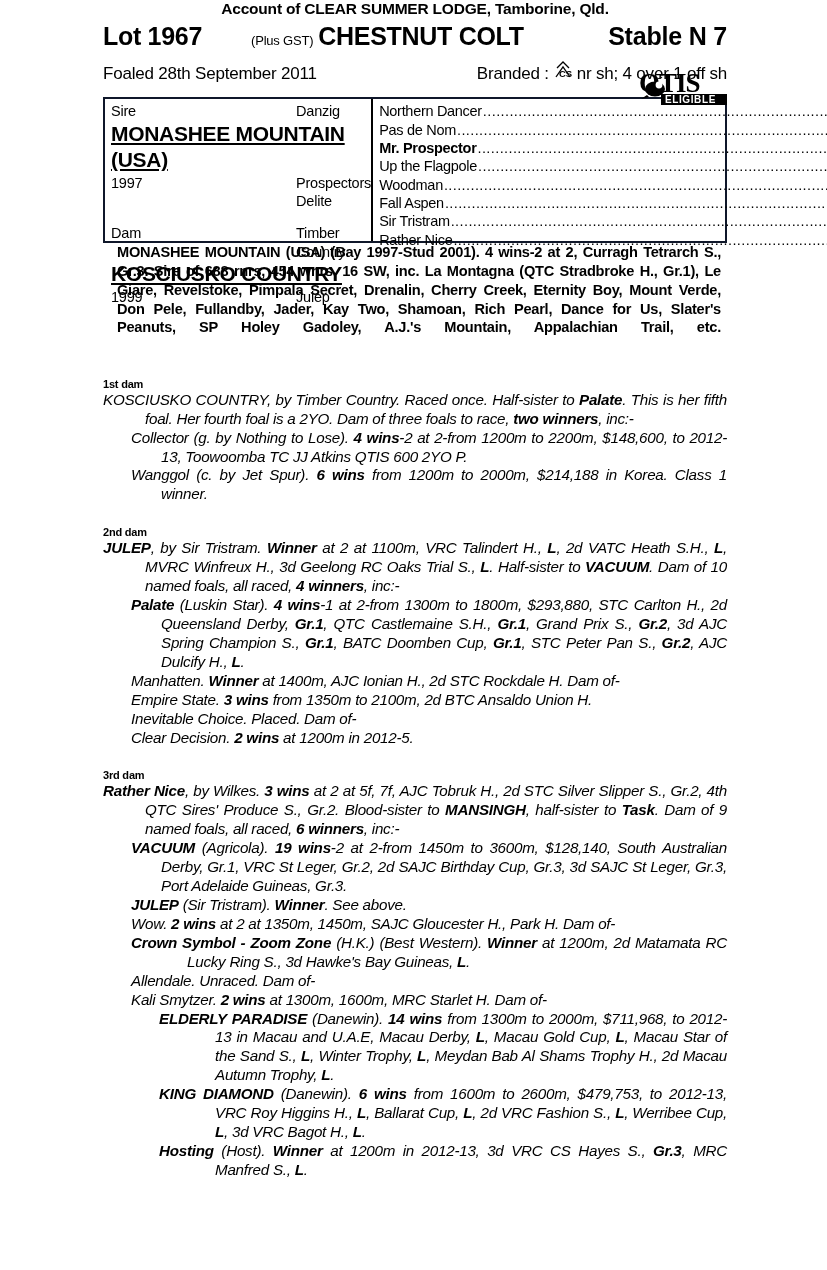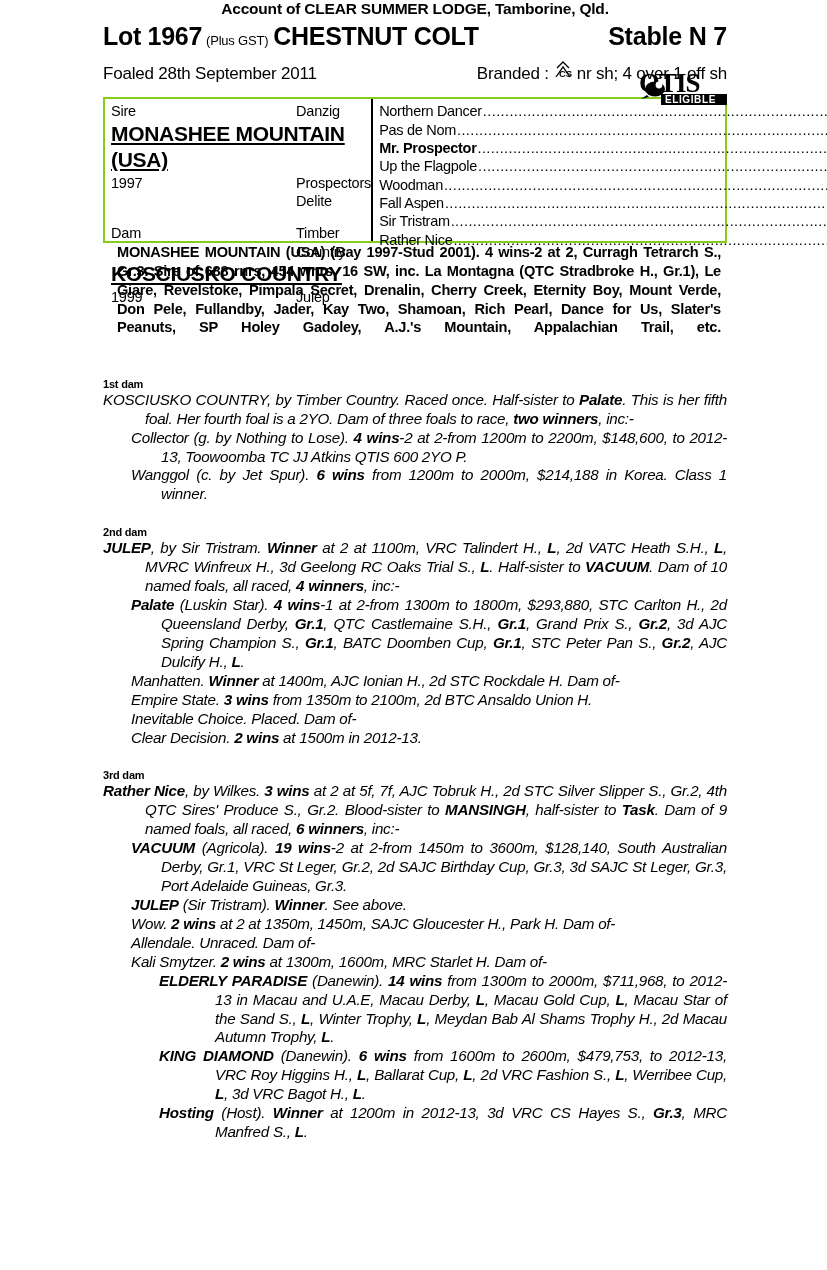--- a/index.html
+++ b/index.html
@@ -44,20 +44,21 @@
   .lot-no {
     font-weight: bold;
     font-size: 25px;
     letter-spacing: -0.3px;
   }
   .plus-gst {
     font-size: 13px;
     padding-left: 4px;
     padding-right: 5px;
     letter-spacing: -0.2px;
+    margin-left: 45px;
   }
   .colour-sex {
     font-weight: bold;
     font-size: 25px;
     letter-spacing: -0.3px;
   }
   .stable {
     margin-left: auto;
     font-weight: bold;
     font-size: 25px;
@@ -91,21 +92,21 @@
     position: absolute;
     right: 0;
     top: 68px;
     width: 88px;
     height: 40px;
   }
 
   
   .ped-box {
     margin-top: 13px;
-    border: 2px solid #84cc16;
+    border: 2px solid #0f172a;
     display: flex;
     height: 146px;
     box-sizing: border-box;
   }
   .ped-left {
     width: 348px;
     box-sizing: border-box;
     padding: 3px 0 0 6px;
     font-size: 14.5px;
     line-height: 1.265;
@@ -290,28 +291,29 @@
           <p class="hang2"><span>Collector (g. by Nothing to Lose). </span><span class="bold">4 wins</span><span>-2 at 2-from 1200m to 2200m, $148,600, to 2012-13, Toowoomba TC JJ Atkins QTIS 600 2YO P.</span></p>
           <p class="hang2"><span>Wanggol (c. by Jet Spur). </span><span class="bold">6 wins</span><span> from 1200m to 2000m, $214,188 in Korea. Class 1 winner.</span></p>
         </div>
         <div class="dam-head">2nd dam</div>
         <div class="blk">
           <p class="hang1"><span class="bold">JULEP</span><span>, by Sir Tristram. </span><span class="bold">Winner</span><span> at 2 at 1100m, VRC Talindert H., </span><span class="bold">L</span><span>, 2d VATC Heath S.H., </span><span class="bold">L</span><span>, MVRC Winfreux H., 3d Geelong RC Oaks Trial S., </span><span class="bold">L</span><span>. Half-sister to </span><span class="bold">VACUUM</span><span>. Dam of 10 named foals, all raced, </span><span class="bold">4 winners</span><span>, inc:-</span></p>
           <p class="hang2"><span class="bold">Palate</span><span> (Luskin Star). </span><span class="bold">4 wins</span><span>-1 at 2-from 1300m to 1800m, $293,880, STC Carlton H., 2d Queensland Derby, </span><span class="bold">Gr.1</span><span>, QTC Castlemaine S.H., </span><span class="bold">Gr.1</span><span>, Grand Prix S., </span><span class="bold">Gr.2</span><span>, 3d AJC Spring Champion S., </span><span class="bold">Gr.1</span><span>, BATC Doomben Cup, </span><span class="bold">Gr.1</span><span>, STC Peter Pan S., </span><span class="bold">Gr.2</span><span>, AJC Dulcify H., </span><span class="bold">L</span><span>.</span></p>
           <p class="hang2"><span>Manhatten. </span><span class="bold">Winner</span><span> at 1400m, AJC Ionian H., 2d STC Rockdale H. Dam of-</span></p>
           <p class="hang3"><span>Empire State. </span><span class="bold">3 wins</span><span> from 1350m to 2100m, 2d BTC Ansaldo Union H.</span></p>
           <p class="hang2"><span>Inevitable Choice. Placed. Dam of-</span></p>
-          <p class="hang3"><span>Clear Decision. </span><span class="bold">2 wins</span><span> at 1500m in 2012-13.</span></p>
+          <p class="hang3"><span>Clear Decision. </span><span class="bold">2 wins</span><span> at 1200m in 2012-5.</span></p>
         </div>
         <div class="dam-head">3rd dam</div>
         <div class="blk">
           <p class="hang1"><span class="bold">Rather Nice</span><span>, by Wilkes. </span><span class="bold">3 wins</span><span> at 2 at 5f, 7f, AJC Tobruk H., 2d STC Silver Slipper S., Gr.2, 4th QTC Sires' Produce S., Gr.2. Blood-sister to </span><span class="bold">MANSINGH</span><span>, half-sister to </span><span class="bold">Task</span><span>. Dam of 9 named foals, all raced, </span><span class="bold">6 winners</span><span>, inc:-</span></p>
           <p class="hang2"><span class="bold">VACUUM</span><span> (Agricola). </span><span class="bold">19 wins</span><span>-2 at 2-from 1450m to 3600m, $128,140, South Australian Derby, Gr.1, VRC St Leger, Gr.2, 2d SAJC Birthday Cup, Gr.3, 3d SAJC St Leger, Gr.3, Port Adelaide Guineas, Gr.3.</span></p>
           <p class="hang2"><span class="bold">JULEP</span><span> (Sir Tristram). </span><span class="bold">Winner</span><span>. See above.</span></p>
           <p class="hang2"><span>Wow. </span><span class="bold">2 wins</span><span> at 2 at 1350m, 1450m, SAJC Gloucester H., Park H. Dam of-</span></p>
+          <p class="hang3"><span class="bold">Crown Symbol - Zoom Zone</span><span> (H.K.) (Best Western). </span><span class="bold">Winner</span><span> at 1200m, 2d Matamata RC Lucky Ring S., 3d Hawke's Bay Guineas, </span><span class="bold">L</span><span>.</span></p>
           <p class="hang2"><span>Allendale. Unraced. Dam of-</span></p>
           <p class="hang3"><span>Kali Smytzer. </span><span class="bold">2 wins</span><span> at 1300m, 1600m, MRC Starlet H. Dam of-</span></p>
           <p class="hang4"><span class="bold">ELDERLY PARADISE</span><span> (Danewin). </span><span class="bold">14 wins</span><span> from 1300m to 2000m, $711,968, to 2012-13 in Macau and U.A.E, Macau Derby, </span><span class="bold">L</span><span>, Macau Gold Cup, </span><span class="bold">L</span><span>, Macau Star of the Sand S., </span><span class="bold">L</span><span>, Winter Trophy, </span><span class="bold">L</span><span>, Meydan Bab Al Shams Trophy H., 2d Macau Autumn Trophy, </span><span class="bold">L</span><span>.</span></p>
           <p class="hang4"><span class="bold">KING DIAMOND</span><span> (Danewin). </span><span class="bold">6 wins</span><span> from 1600m to 2600m, $479,753, to 2012-13, VRC Roy Higgins H., </span><span class="bold">L</span><span>, Ballarat Cup, </span><span class="bold">L</span><span>, 2d VRC Fashion S., </span><span class="bold">L</span><span>, Werribee Cup, </span><span class="bold">L</span><span>, 3d VRC Bagot H., </span><span class="bold">L</span><span>.</span></p>
           <p class="hang4"><span class="bold">Hosting</span><span> (Host). </span><span class="bold">Winner</span><span> at 1200m in 2012-13, 3d VRC CS Hayes S., </span><span class="bold">Gr.3</span><span>, MRC Manfred S., </span><span class="bold">L</span><span>.</span></p>
         </div>
       </div>
 
   </div>
 </div>

